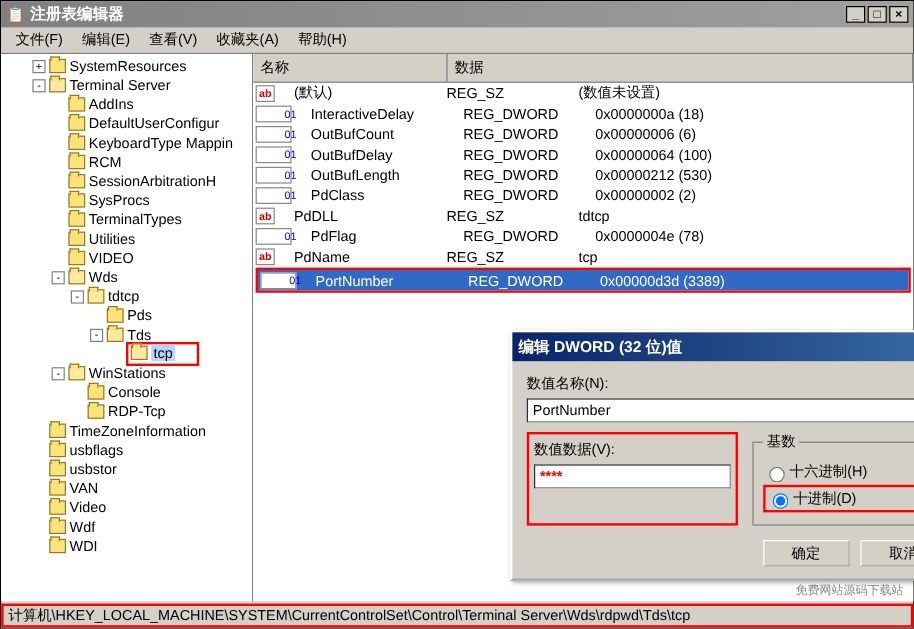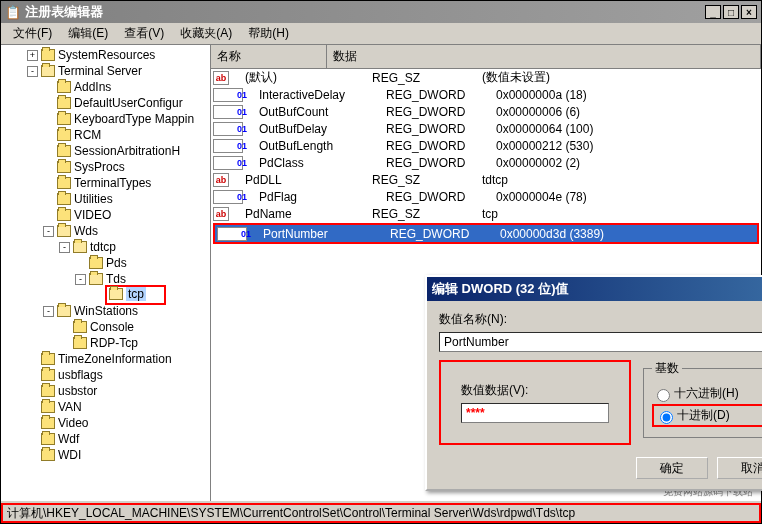--- a/index.html
+++ b/index.html
@@ -15,28 +15,28 @@
 .tree-row { display:flex; align-items:center; height:16px; white-space:nowrap;}
 .tree-row .pm { width:11px; height:11px; border:1px solid #808080; display:flex; align-items:center; justify-content:center; font-size:9px; margin-right:3px; background:#fff;}
 .tree-row .no-pm { width:11px; margin-right:3px;}
 .fld { width:14px; height:12px; background:#fce27a; border:1px solid #917c29; margin-right:3px; position:relative;}
 .fld:before { content:""; position:absolute; top:-3px; left:0; width:6px; height:3px; background:#fce27a; border:1px solid #917c29; border-bottom:none;}
 .fld.open { background:#fde9a0;}
 .ind { display:inline-block;}
 .list { flex:1; background:#fff; position:relative;}
 .list-hdr { display:flex; background:#d4d0c8; border-bottom:1px solid #808080;}
 .list-hdr div { padding:3px 6px; border-right:1px solid #808080; font-size:12px;}
-.col-n { width:116px;}
+.col-n { width:162px;}
 .col-t { width:110px;}
 .col-d { flex:1;}
 .list-row { display:flex; align-items:center; height:17px; padding:0 2px;}
 .list-row.sel { background:#316ac5; color:#fff;}
 .list-row .ic { width:16px; height:14px; margin-right:16px; display:flex; align-items:center; justify-content:center; font-size:9px; border:1px solid #888; background:#fff;}
 .ic.ab { color:#c00; font-weight:bold;}
-.ic.dw { color:#00f; font-weight:bold;padding-left:28px;}
+.ic.dw { color:#00f; font-weight:normal;padding-left:28px;}
 .list-row span.col-n { width:127px; overflow:hidden;}
 .list-row span.col-t { width:110px;}
 .list-row span.col-d { flex:1;}
 .hl-red { border:2px solid #f00 !important; }
 .hl-blue { background:#b4d5ff !important; }
 .statusbar { position:absolute; bottom:0; left:0; right:0; height:20px; background:#d4d0c8; border:2px solid #f00; padding:2px 4px; font-size:12px; display:flex; align-items:center;}
 .watermark { position:absolute; bottom:24px; right:8px; font-size:22px; font-style:italic; font-weight:bold; color:#a00; font-family:Arial; pointer-events:none;}
 .watermark .sub { font-size:10px; color:#888; font-style:normal; font-weight:normal; display:block; text-align:right;}
 
 .dlg { position:absolute; left:214px; top:230px; width:378px; background:#d4d0c8; border:2px outset #fff; z-index:10; box-shadow:2px 2px 4px rgba(0,0,0,0.4);}
@@ -309,21 +309,21 @@
       <div class="dlg">
         <div class="dlg-title">
           <span>编辑 DWORD (32 位)值</span>
           <span class="sp"></span>
 
         </div>
         <div class="dlg-body">
           <div class="dlg-label">数值名称(N):</div>
           <input class="dlg-input" readonly="" value="PortNumber" style="">
           <div class="dlg-row">
-            <div class="dlg-col red-box" style="padding:20px">
+            <div class="dlg-col red-box" style="padding:4px">
               <div class="dlg-label">数值数据(V):</div>
               <input class="dlg-input data-red" style="margin-bottom: 0px;" value="****">
             </div>
             <div class="dlg-col">
               <fieldset class="fieldset">
                 <legend>基数</legend>
                 <div class="radio-row">
                     <input type="radio" name="base" style="">
                     <span>十六进制(H)</span>
                   </div>

